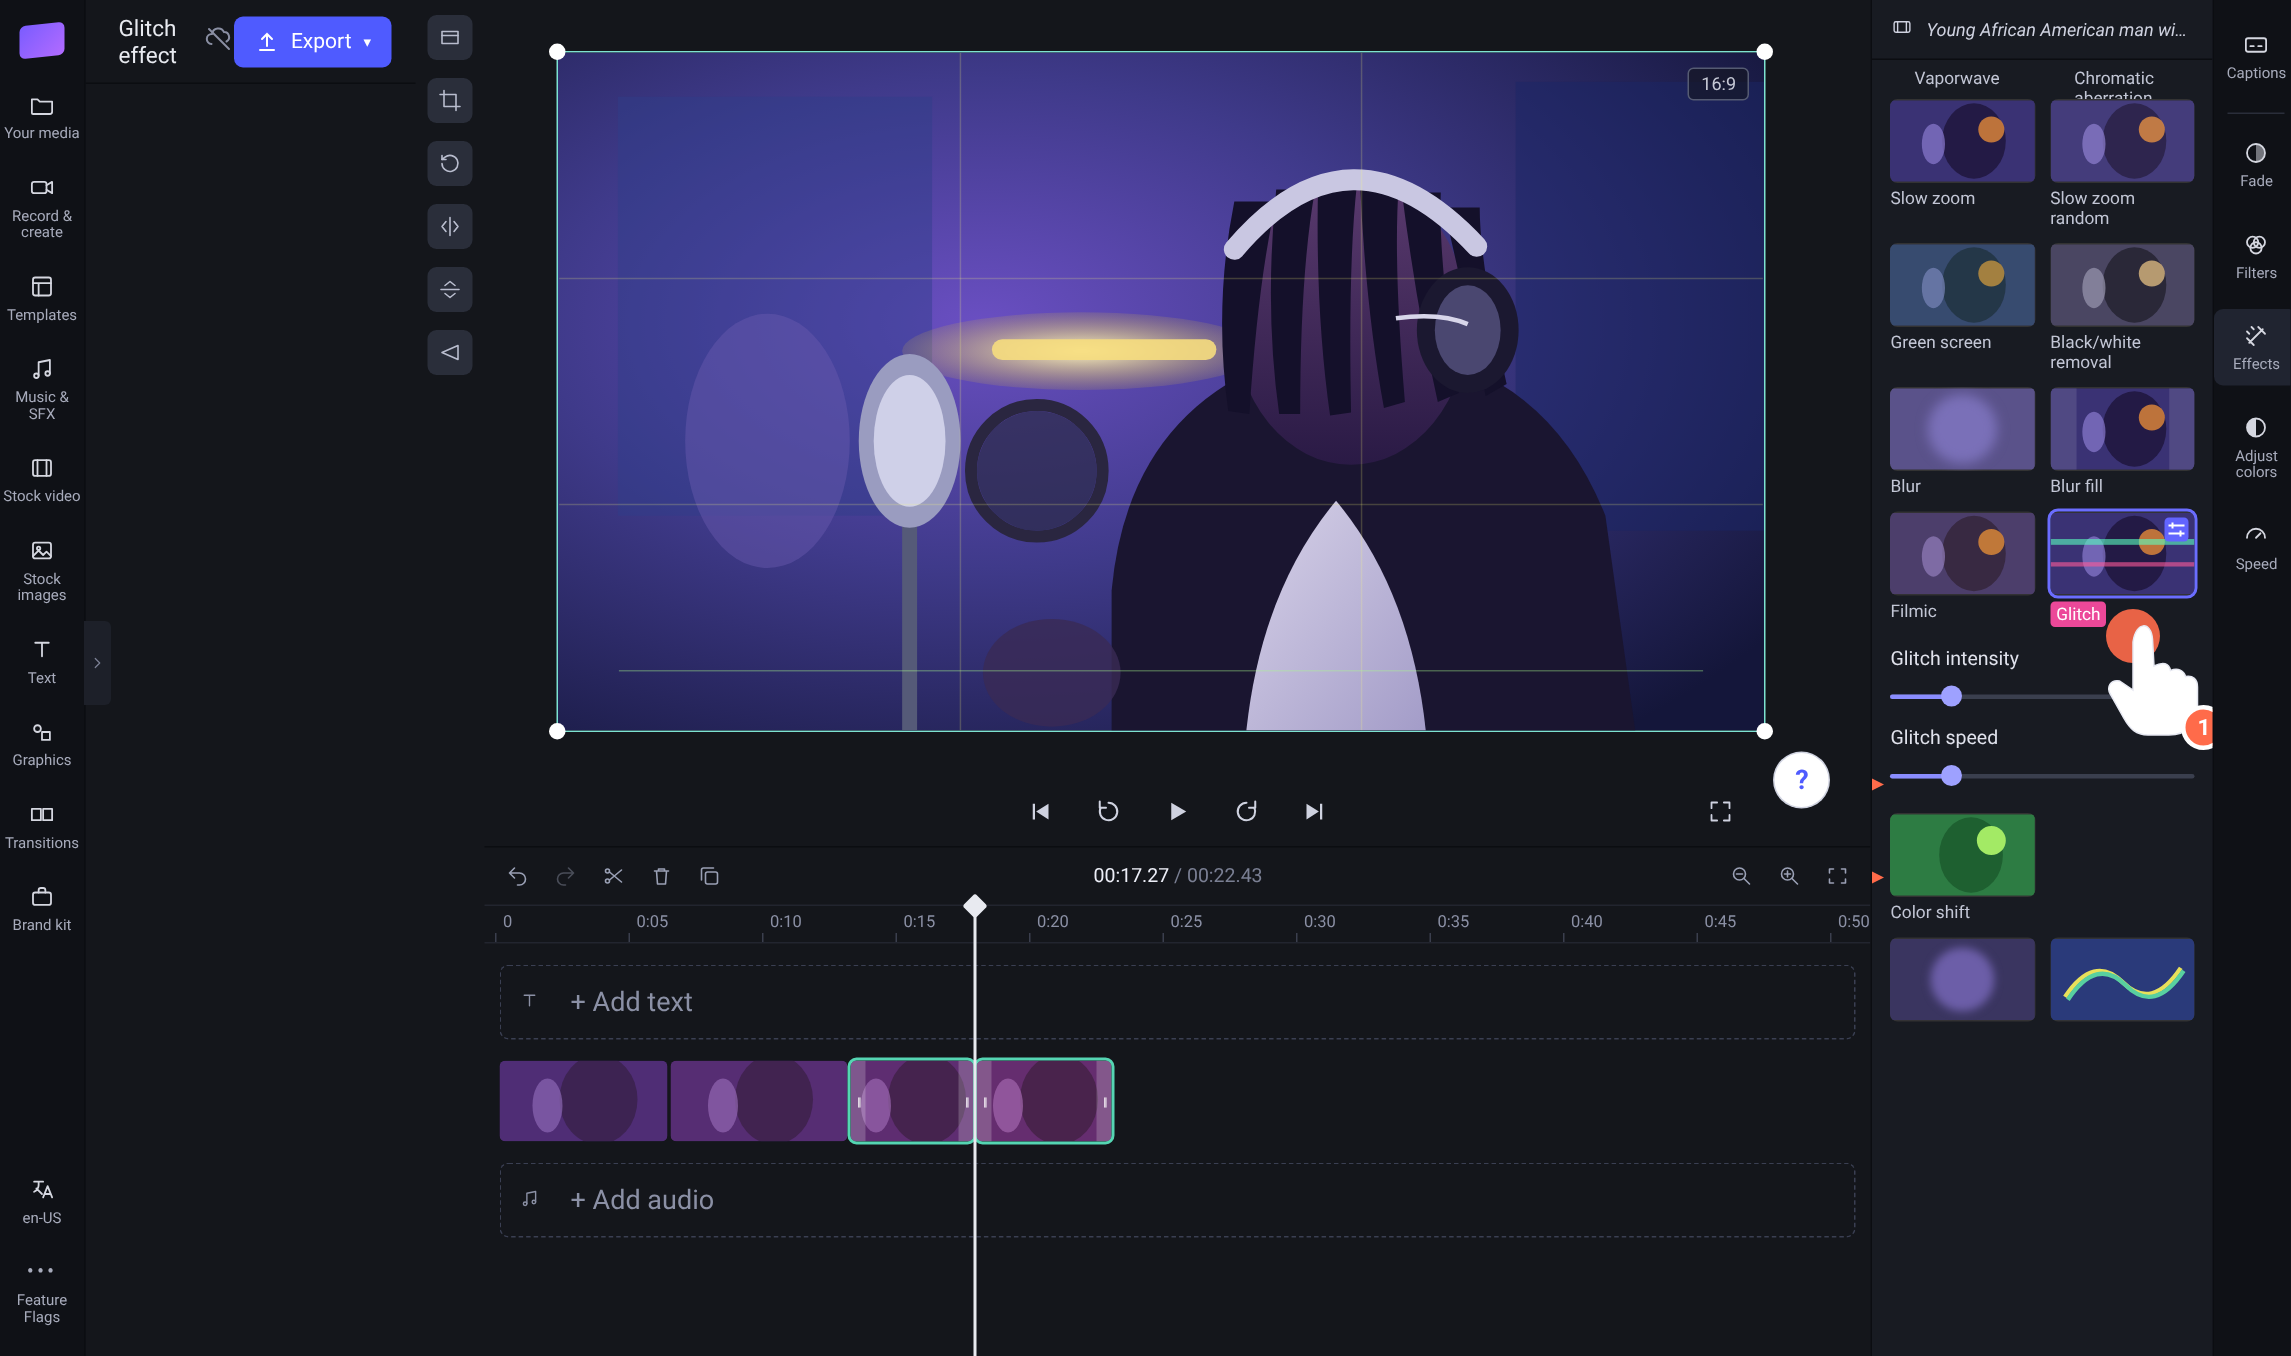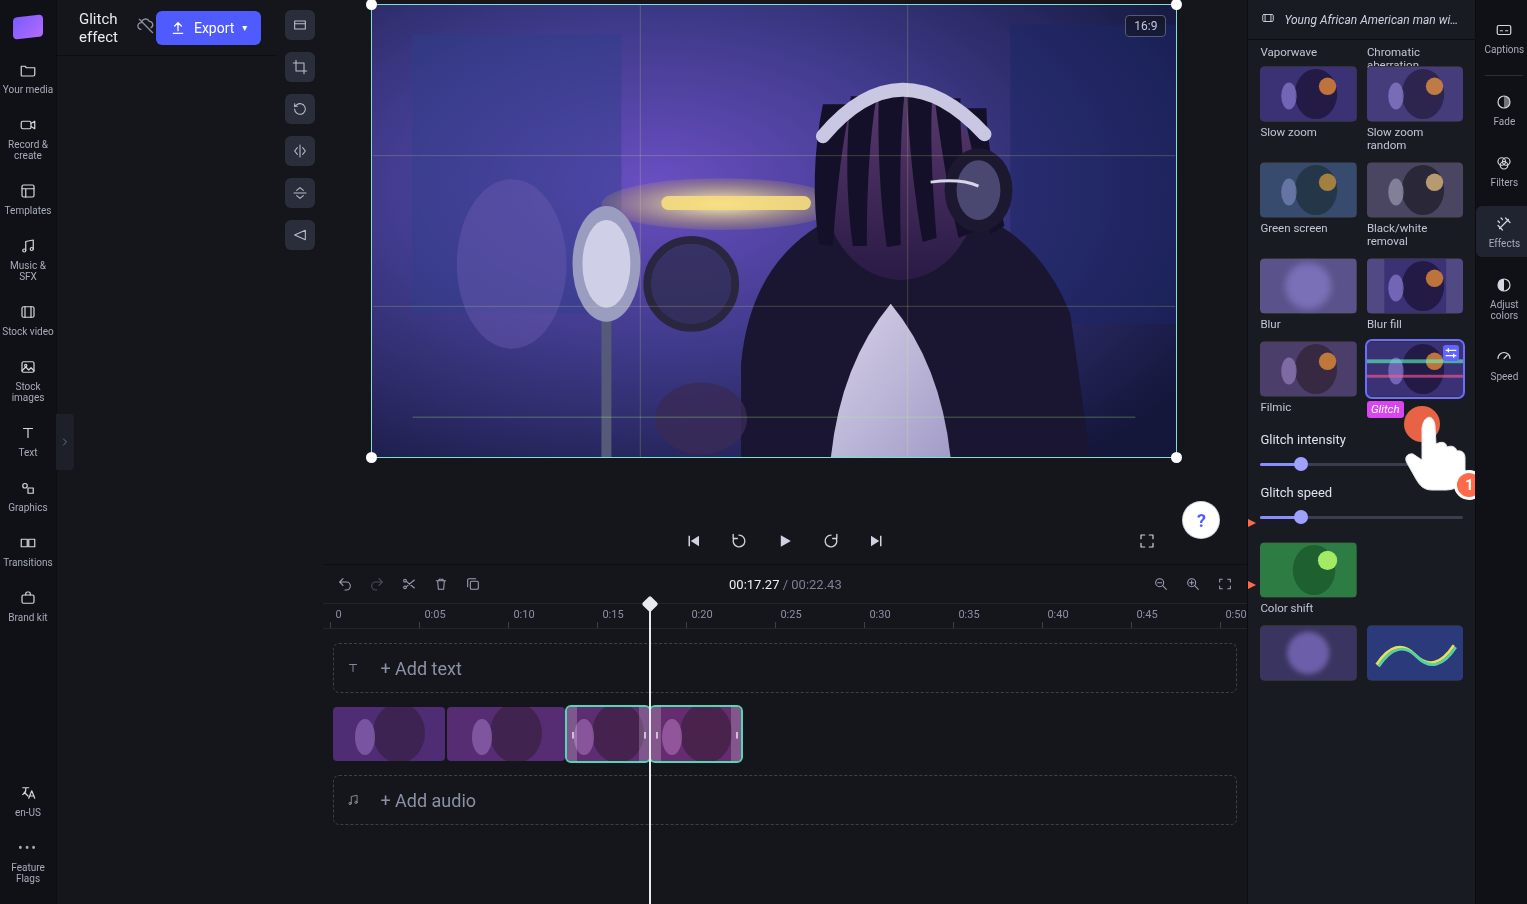--- a/index.html
+++ b/index.html
@@ -43,21 +43,21 @@
   .cloud-off{margin-left:18px;color:#8a8fa3;}
   .export-btn{margin-left:auto;background:#4f5bff;border:none;color:#fff;height:34px;padding:0 14px;border-radius:6px;font-size:14px;display:flex;align-items:center;gap:8px;cursor:pointer;}
   .export-btn .chev{font-size:10px;}
 
   
   .workspace{flex:1;display:flex;min-height:0;}
   .toolcol{width:46px;display:flex;flex-direction:column;align-items:center;padding-top:10px;gap:12px;}
   .toolcol .tool{width:30px;height:30px;border-radius:6px;background:#2a2e3a;display:flex;align-items:center;justify-content:center;color:#b9bdce;cursor:pointer;}
 
   .center-col{flex:1;display:flex;flex-direction:column;min-width:0;}
-  .preview-wrap{flex:1;display:flex;justify-content:center;position:relative;padding:4px 70px 0 48px;}
+  .preview-wrap{flex:1;display:flex;align-items:center;justify-content:center;position:relative;padding:4px 70px 0 48px;}
   .preview{position:relative;width:806px;height:454px;border:1px solid var(--bright-border);}
   .preview .handle{position:absolute;width:11px;height:11px;background:#fff;border-radius:50%;}
   .preview .h-tl{top:-6px;left:-6px;} .preview .h-tr{top:-6px;right:-6px;}
   .preview .h-bl{bottom:-6px;left:-6px;} .preview .h-br{bottom:-6px;right:-6px;}
   .preview-img{width:100%;height:100%;overflow:hidden;position:relative;}
   .preview-img svg{width:100%;height:100%;display:block;}
   .aspect-badge{position:absolute;top:10px;right:10px;border:1px solid #555b72;border-radius:4px;padding:3px 8px;font-size:12px;color:#c6c9d6;background:rgba(20,22,30,.6);cursor:pointer;}
 
   .thirds{position:absolute;inset:0;pointer-events:none;}
   .thirds line{stroke:rgba(255,255,120,0.2);stroke-width:1;}
@@ -69,27 +69,27 @@
   .transport .tbtn{width:28px;height:28px;color:#cfd2e0;display:flex;align-items:center;justify-content:center;cursor:pointer;}
   .transport .fs{position:absolute;right:86px;}
 
   
   .effects-panel{width:228px;background:var(--bg-panel);border-left:1px solid #0b0d11;display:flex;flex-direction:column;overflow:hidden;position:relative;}
   .fx-header{height:40px;display:flex;align-items:center;gap:8px;padding:0 12px;font-size:12px;color:#cfd2e0;border-bottom:1px solid #0b0d11;}
   .fx-header .clip-icon{font-size:14px;}
   .fx-scroll{flex:1;overflow-y:auto;padding:0 12px 12px;}
   .fx-scroll::-webkit-scrollbar{width:6px;} .fx-scroll::-webkit-scrollbar-thumb{background:#2e3240;border-radius:3px;}
   .fx-grid{display:grid;grid-template-columns:1fr 1fr;gap:10px 10px;}
-  .fx-label-only{height:14px;}
+  .fx-label-only{height:14px;margin-left:16px;}
   .fx-item{display:flex;flex-direction:column;gap:4px;}
   .fx-thumb{width:100%;height:56px;border-radius:5px;overflow:hidden;background:#333;cursor:pointer;position:relative;}
   .fx-thumb svg{width:100%;height:100%;}
   .fx-name{font-size:11.5px;color:#c2c6d5;line-height:13px;}
   .fx-item.selected .fx-thumb{outline:2px solid #6b6dff;outline-offset:0;}
-  .fx-item.selected .fx-name{background:#d946ef;color:#fff;padding:2px 4px;border-radius:3px;width:max-content;font-style:italic;}
+  .fx-item.selected .fx-name{background:#ec4899;color:#fff;padding:2px 4px;border-radius:3px;width:max-content;}
   .fx-adjust{position:absolute;top:4px;right:4px;width:16px;height:16px;background:#6264ff;border-radius:3px;color:#fff;font-size:10px;display:flex;align-items:center;justify-content:center;}
 
   .slider-block{margin:14px 0 8px;}
   .slider-label{font-size:13px;color:#e0e2ec;margin-bottom:10px;}
   .slider{position:relative;height:14px;display:flex;align-items:center;}
   .slider .rail{height:3px;width:100%;background:var(--track-bg);border-radius:2px;}
   .slider .fill{position:absolute;left:0;height:3px;background:var(--accent-light);border-radius:2px;}
   .slider .knob{position:absolute;width:14px;height:14px;border-radius:50%;background:#9ea1ff;top:0;transform:translateX(-50%);cursor:grab;}
 
   .panel-flyout{position:absolute;left:-18px;top:368px;width:18px;height:56px;background:#1d2029;border-radius:4px 0 0 4px;display:flex;align-items:center;justify-content:center;color:#7d8296;cursor:pointer;z-index:3;}

